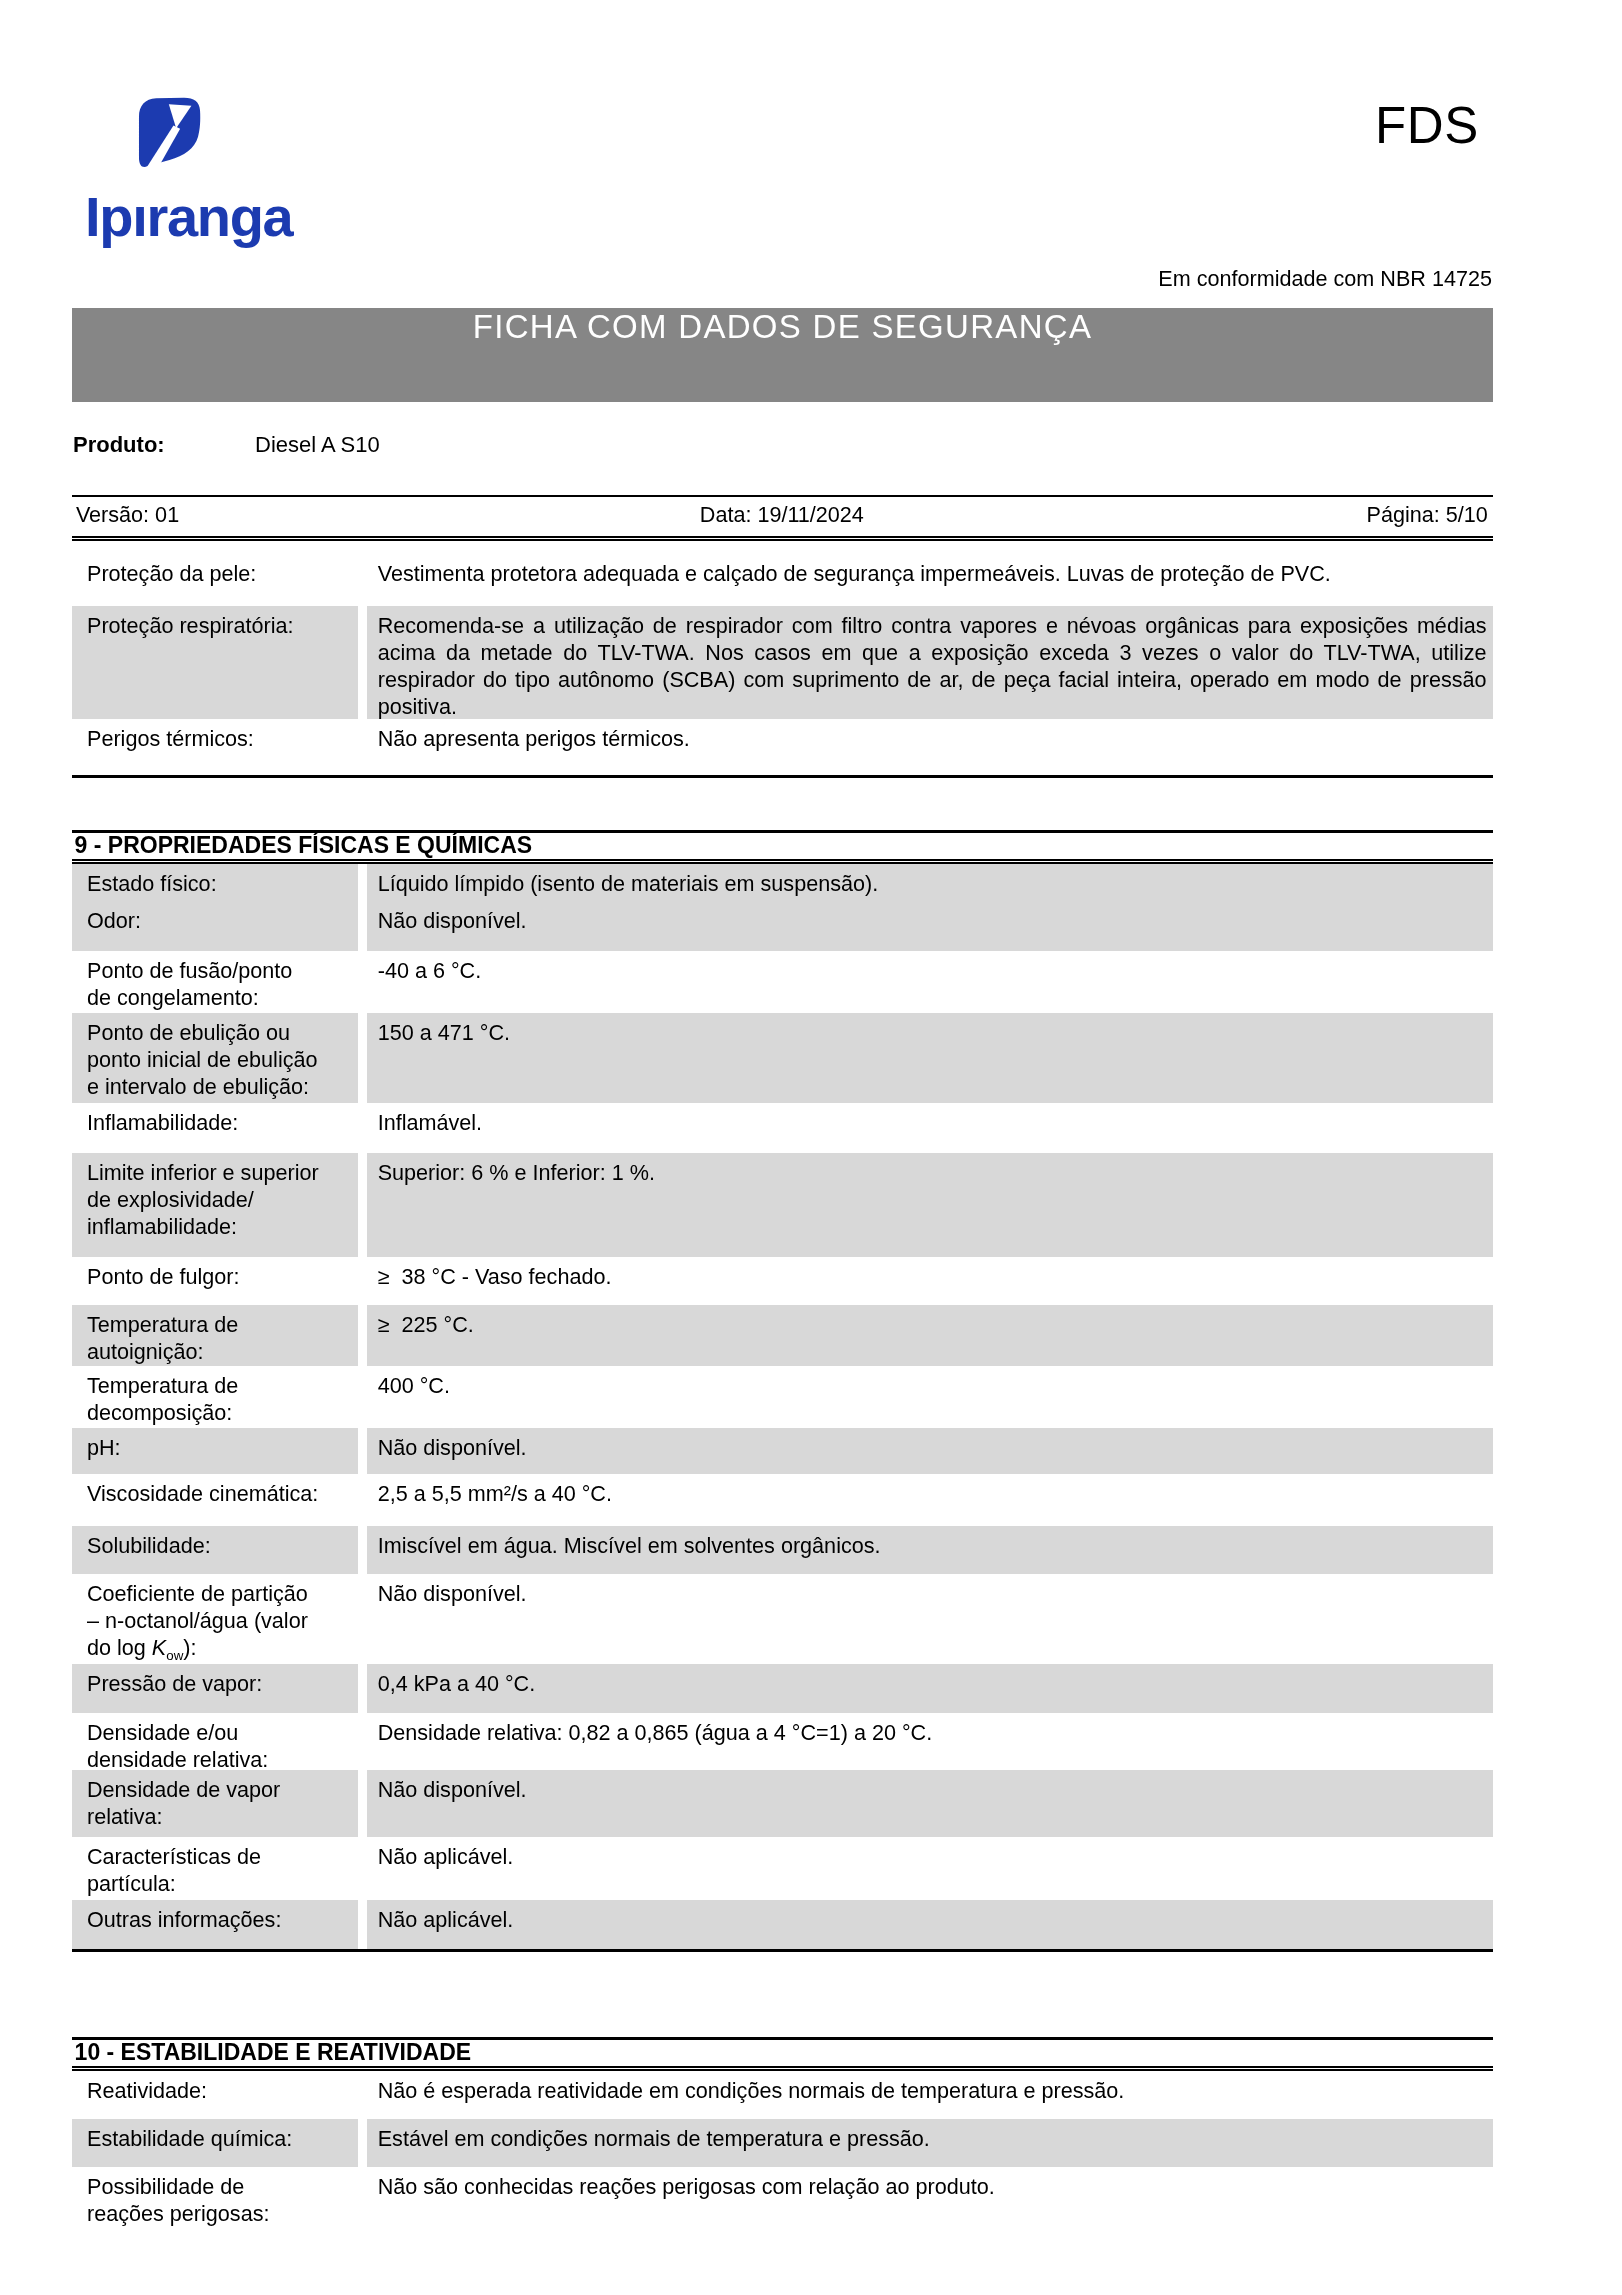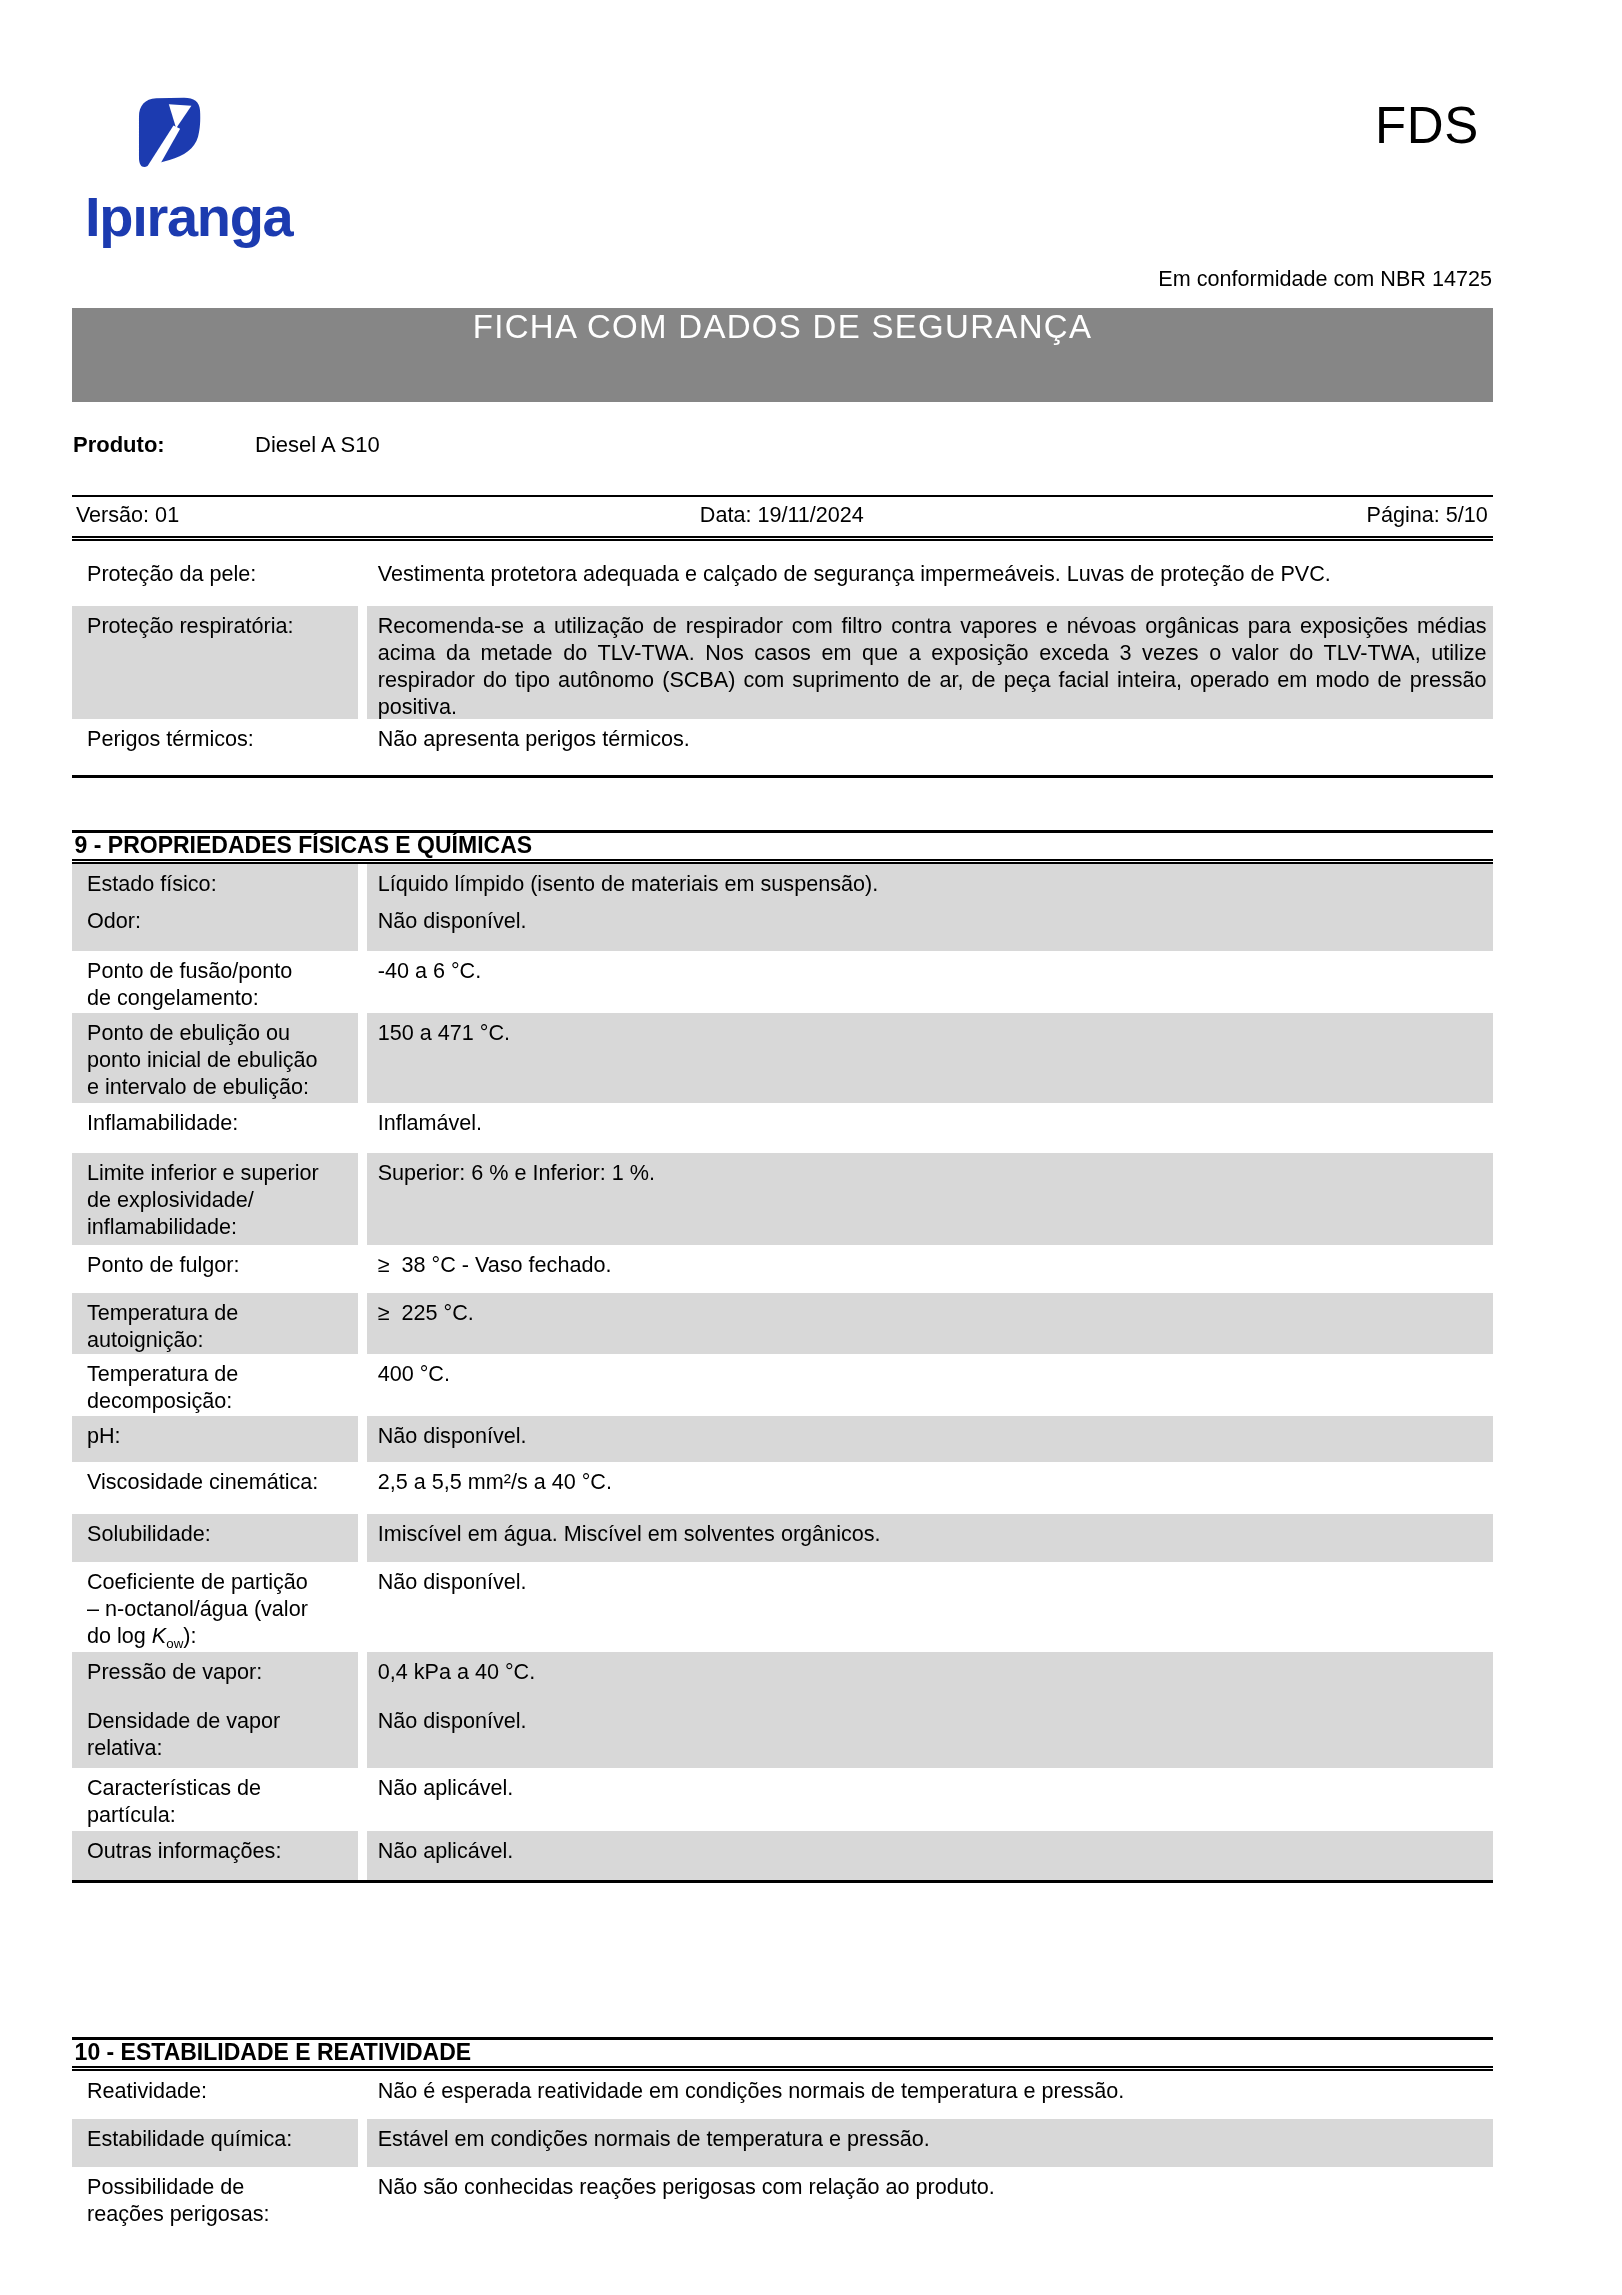--- a/index.html
+++ b/index.html
@@ -138,21 +138,21 @@
 ponto inicial de ebulição
 e intervalo de ebulição:</div>
       <div class="gapcol"></div>
     <div class="cell value">150 a 471 °C.</div>
   </div>
   <div class="row" style="height:50px">
     <div class="cell label">Inflamabilidade:</div>
       <div class="gapcol"></div>
     <div class="cell value">Inflamável.</div>
   </div>
-  <div class="row g" style="height:92px">
+  <div class="row g" style="height:104px">
     <div class="cell label">Limite inferior e superior
 de explosividade/
 inflamabilidade:</div>
       <div class="gapcol"></div>
     <div class="cell value">Superior: 6 % e Inferior: 1 %.</div>
   </div>
   <div class="row" style="height:48px">
     <div class="cell label">Ponto de fulgor:</div>
       <div class="gapcol"></div>
     <div class="cell value">≥&nbsp; 38 °C - Vaso fechado.</div>
@@ -189,20 +189,26 @@
 – n-octanol/água (valor
 do log </span><span class="ital">K</span><span class="sub">ow</span><span>):</span></div>
       <div class="gapcol"></div>
     <div class="cell value">Não disponível.</div>
   </div>
   <div class="row g" style="height:49px">
     <div class="cell label">Pressão de vapor:</div>
       <div class="gapcol"></div>
     <div class="cell value">0,4 kPa a 40 °C.</div>
   </div>
+  <div class="row" style="height:57px">
+    <div class="cell label">Densidade e/ou
+densidade relativa:</div>
+      <div class="gapcol"></div>
+    <div class="cell value">Densidade relativa: 0,82 a 0,865 (água a 4 °C=1) a 20 °C.</div>
+  </div>
   <div class="row g" style="height:67px">
     <div class="cell label">Densidade de vapor
 relativa:</div>
       <div class="gapcol"></div>
     <div class="cell value">Não disponível.</div>
   </div>
   <div class="row" style="height:63px">
     <div class="cell label">Características de
 partícula:</div>
       <div class="gapcol"></div>

